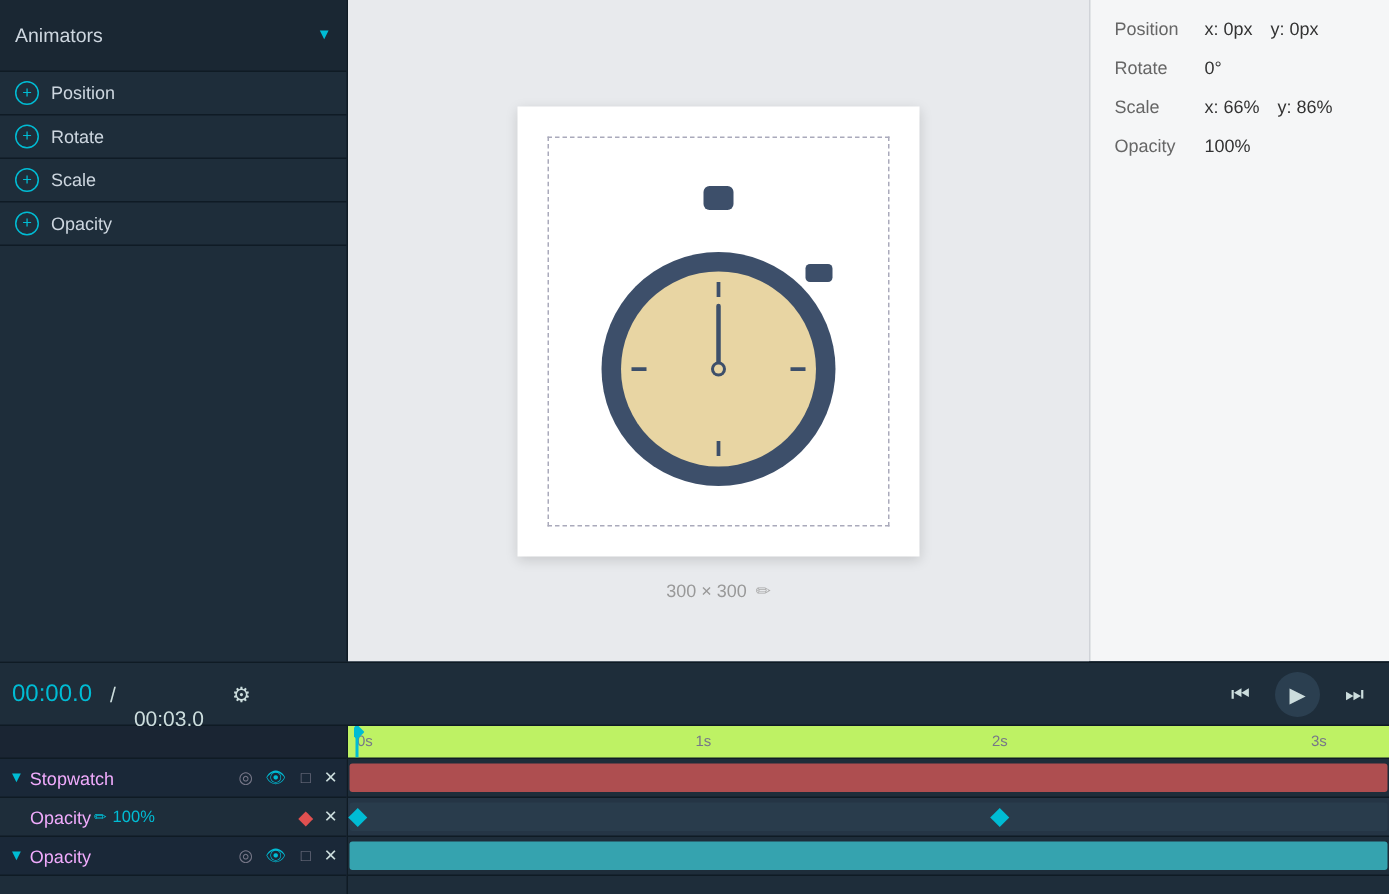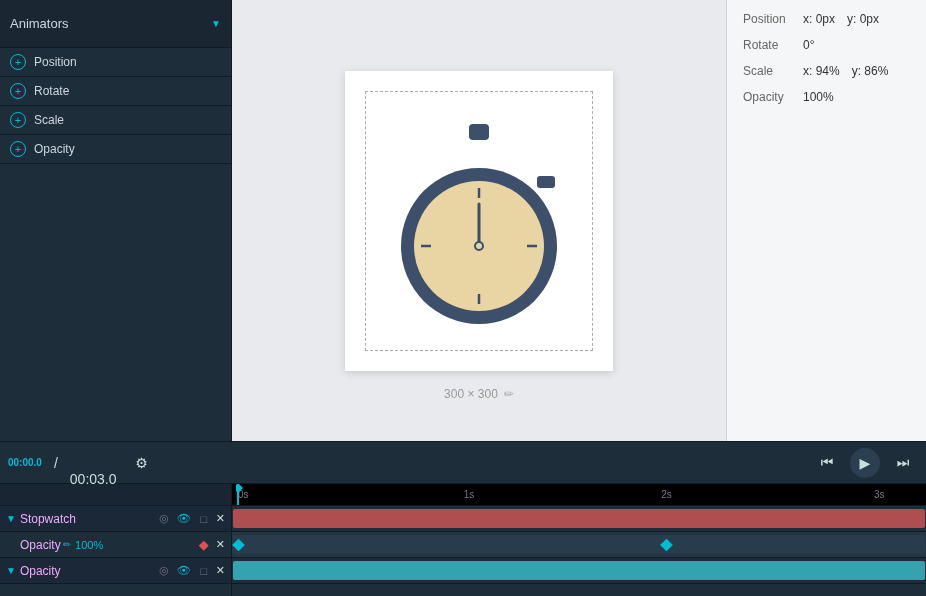--- a/index.html
+++ b/index.html
@@ -26,21 +26,21 @@
     
     .right-panel { width: 200px; background: #f5f6f7; border-left: 1px solid #d0d3d8; padding: 12px 16px; display: flex; flex-direction: column; gap: 12px; }
     .prop-row { display: flex; align-items: center; }
     .prop-label { color: #666; font-size: 12px; width: 60px; flex-shrink: 0; }
     .prop-value { color: #333; font-size: 12px; text-align: center; }
     .prop-values { display: flex; gap: 12px; }
 
     
     .timeline-area { height: 155px; background: #1e2d3a; border-top: 1px solid #0f1b24; display: flex; flex-direction: column; }
     .timeline-controls { display: flex; align-items: center; height: 42px; border-bottom: 1px solid #0f1b24; padding: 0 8px; gap: 8px; }
-    .time-display { color: #00bcd4; font-size: 10px; font-weight: bold; }
+    .time-display { color: #00bcd4; font-size: 16px; font-weight: normal; }
     .time-separator { color: #cdd; font-size: 14px; margin: 0 4px; }
     .time-total { color: #cdd; font-size: 14px; margin-top: 33px; }
     .settings-btn { margin-left: 6px; width: 22px; height: 22px; display: flex; align-items: center; justify-content: center; color: #cdd; cursor: pointer; font-size: 14px; }
     .spacer { flex: 1; }
     .ctrl-btn { width: 30px; height: 30px; display: flex; align-items: center; justify-content: center; color: #cdd; cursor: pointer; font-size: 14px; border-radius: 3px; }
     .play-btn { background: #2b3f50; border-radius: 50%; }
 
     
     .timeline-rows { flex: 1; display: flex; }
     .timeline-labels { width: 232px; flex-shrink: 0; border-right: 1px solid #0f1b24; display: flex; flex-direction: column; }
@@ -52,21 +52,21 @@
     .row-label { color: #f0abfc; font-size: 12px; }
     .row-icons { display: flex; gap: 4px; position: absolute; right: 6px; align-items: center; }
     .row-icon { color: #778; font-size: 11px; cursor: pointer; width: 16px; height: 16px; display: flex; align-items: center; justify-content: center; }
     .row-icon.active { color: #00bcd4; }
     .row-x { color: #cdd; font-size: 11px; }
     .opacity-value { color: #00bcd4; font-size: 11px; margin-left: 4px; }
     .opacity-edit { color: #00bcd4; font-size: 10px; margin-left: 2px; }
 
     
     .timeline-tracks { flex: 1; display: flex; flex-direction: column; overflow: hidden; position: relative; }
-    .track-header { height: 22px; background: #000000; border-bottom: 1px solid #0f1b24; display: flex; align-items: center; position: relative; padding: 0 4px; }
+    .track-header { height: 22px; background: #bef264; border-bottom: 1px solid #0f1b24; display: flex; align-items: center; position: relative; padding: 0 4px; }
     .tick-area { flex: 1; display: flex; align-items: center; font-size: 10px; color: #778; position: relative; overflow: hidden; }
     .tick-label { position: absolute; }
     .playhead { position: absolute; top: 0; bottom: 0; width: 2px; background: #00bcd4; z-index: 10; }
     .playhead-diamond { position: absolute; top: -1px; width: 10px; height: 10px; background: #00bcd4; transform: rotate(0deg); clip-path: polygon(50% 0%, 100% 50%, 50% 100%, 0% 50%); left: -4px; }
 
     .track-row { height: 26px; border-bottom: 1px solid #0f1b24; position: relative; overflow: visible; }
     .track-bar-red { position: absolute; top: 3px; bottom: 3px; background: #c85555; opacity: 0.85; border-radius: 2px; }
     .track-bar-teal { position: absolute; top: 3px; bottom: 3px; background: #3ab8c4; opacity: 0.85; border-radius: 2px; }
     .diamond-keyframe { position: absolute; top: 50%; width: 9px; height: 9px; background: #00bcd4; transform: translateY(-50%) rotate(45deg); }
   </style>
@@ -137,21 +137,21 @@
         <span class="prop-value">y: 0px</span>
       </div>
     </div>
     <div class="prop-row">
       <span class="prop-label">Rotate</span>
       <span class="prop-value">0°</span>
     </div>
     <div class="prop-row">
       <span class="prop-label">Scale</span>
       <div class="prop-values">
-        <span class="prop-value">x: 94%</span>
+        <span class="prop-value">x: 66%</span>
         <span class="prop-value">y: 86%</span>
       </div>
     </div>
     <div class="prop-row">
       <span class="prop-label">Opacity</span>
       <span class="prop-value">100%</span>
     </div>
   </div>
 </div>
 

